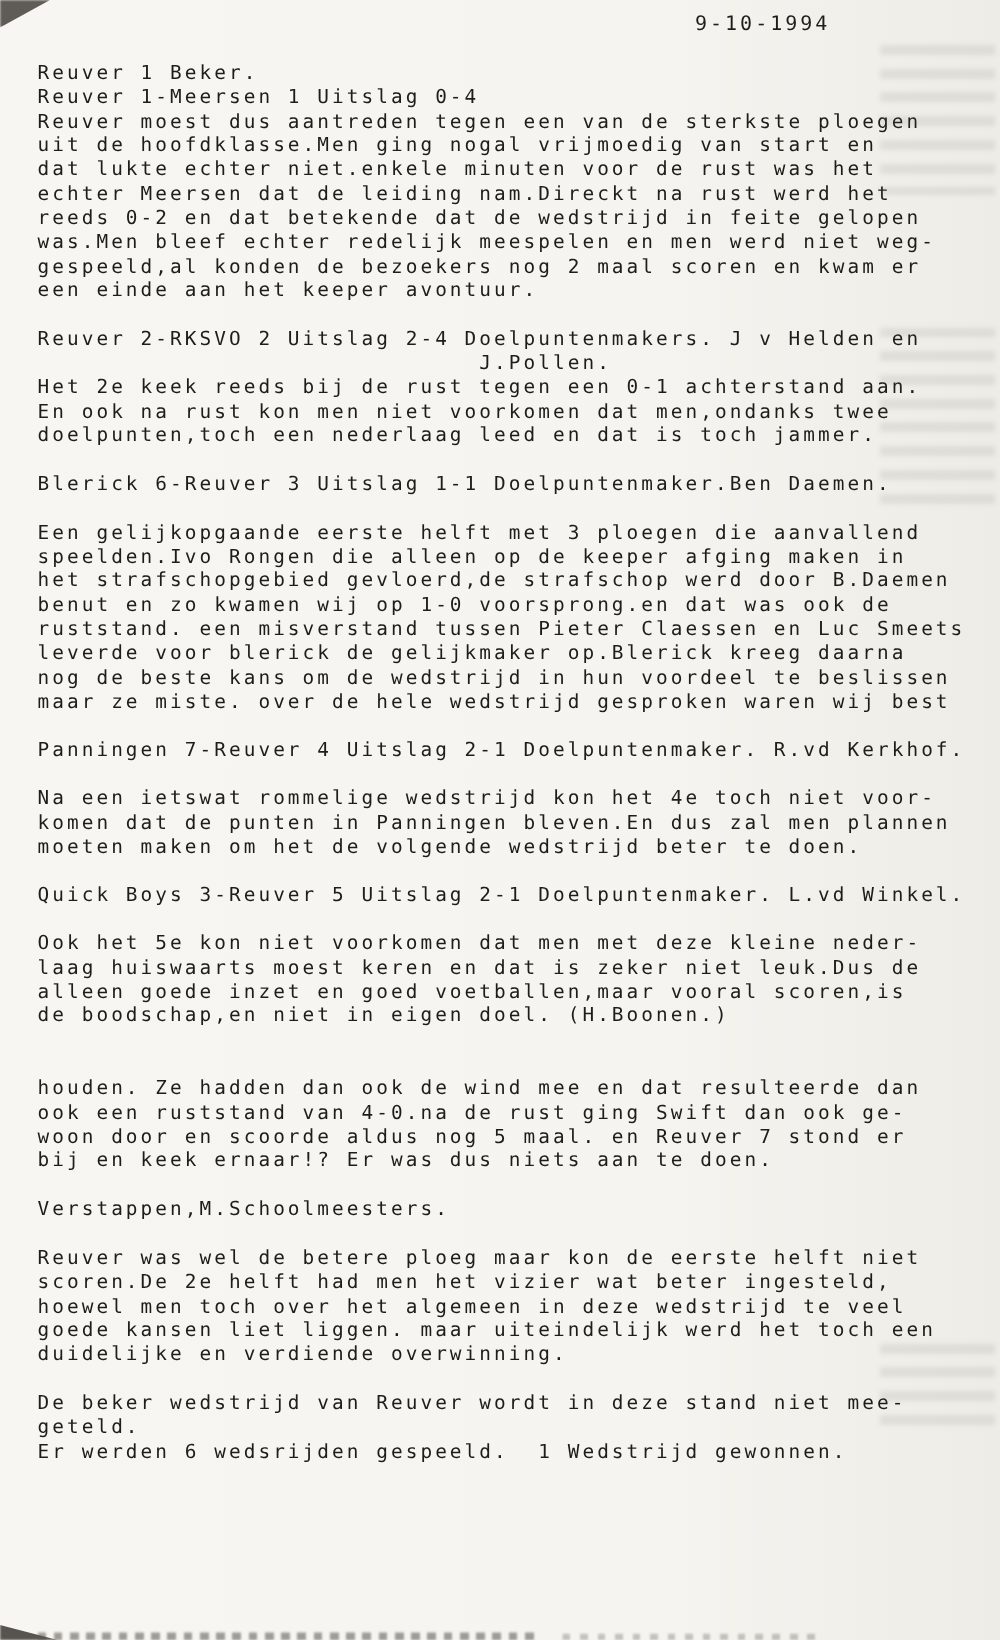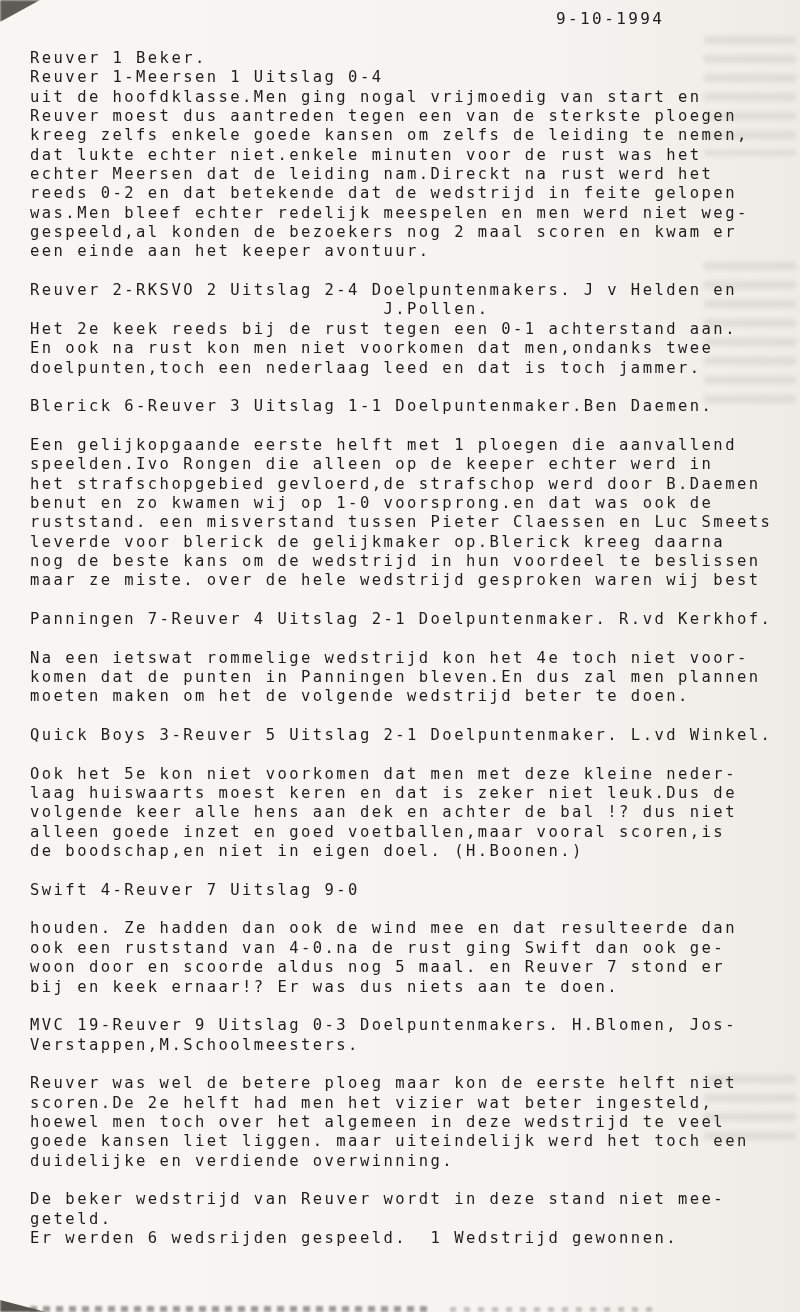--- a/index.html
+++ b/index.html
@@ -100,69 +100,65 @@
 </head>
 <body>
 
 <div class="page">
 
   <div class="date">9-10-1994</div>
 
   <div class="lines">
       <div class="line">Reuver 1 Beker.</div>
       <div class="line">Reuver 1-Meersen 1 Uitslag 0-4</div>
+      <div class="line">Reuver moest dus aantreden tegen een van de sterkste ploegen</div>
       <div class="line">uit de hoofdklasse.Men ging nogal vrijmoedig van start en</div>
-      <div class="line">Reuver moest dus aantreden tegen een van de sterkste ploegen</div>
-      <div class="line">kreeg zelfs enkele goede kansen om zelfs de leiding te nemen,</div>
       <div class="line">dat lukte echter niet.enkele minuten voor de rust was het</div>
       <div class="line">echter Meersen dat de leiding nam.Direckt na rust werd het</div>
       <div class="line">reeds 0-2 en dat betekende dat de wedstrijd in feite gelopen</div>
       <div class="line">was.Men bleef echter redelijk meespelen en men werd niet weg-</div>
       <div class="line">gespeeld,al konden de bezoekers nog 2 maal scoren en kwam er</div>
       <div class="line">een einde aan het keeper avontuur.</div>
       <div class="line">&nbsp;</div>
       <div class="line">Reuver 2-RKSVO 2 Uitslag 2-4 Doelpuntenmakers. J v Helden en</div>
       <div class="line">                              J.Pollen.</div>
       <div class="line">Het 2e keek reeds bij de rust tegen een 0-1 achterstand aan.</div>
       <div class="line">En ook na rust kon men niet voorkomen dat men,ondanks twee</div>
       <div class="line">doelpunten,toch een nederlaag leed en dat is toch jammer.</div>
       <div class="line">&nbsp;</div>
       <div class="line">Blerick 6-Reuver 3 Uitslag 1-1 Doelpuntenmaker.Ben Daemen.</div>
       <div class="line">&nbsp;</div>
-      <div class="line">Een gelijkopgaande eerste helft met 1 ploegen die aanvallend</div>
-      <div class="line">speelden.Ivo Rongen die alleen op de keeper echter werd in</div>
+      <div class="line">Een gelijkopgaande eerste helft met 3 ploegen die aanvallend</div>
+      <div class="line">speelden.Ivo Rongen die alleen op de keeper afging maken in</div>
       <div class="line">het strafschopgebied gevloerd,de strafschop werd door B.Daemen</div>
       <div class="line">benut en zo kwamen wij op 1-0 voorsprong.en dat was ook de</div>
       <div class="line">ruststand. een misverstand tussen Pieter Claessen en Luc Smeets</div>
       <div class="line">leverde voor blerick de gelijkmaker op.Blerick kreeg daarna</div>
       <div class="line">nog de beste kans om de wedstrijd in hun voordeel te beslissen</div>
       <div class="line">maar ze miste. over de hele wedstrijd gesproken waren wij best</div>
       <div class="line">&nbsp;</div>
       <div class="line">Panningen 7-Reuver 4 Uitslag 2-1 Doelpuntenmaker. R.vd Kerkhof.</div>
       <div class="line">&nbsp;</div>
       <div class="line">Na een ietswat rommelige wedstrijd kon het 4e toch niet voor-</div>
       <div class="line">komen dat de punten in Panningen bleven.En dus zal men plannen</div>
       <div class="line">moeten maken om het de volgende wedstrijd beter te doen.</div>
       <div class="line">&nbsp;</div>
       <div class="line">Quick Boys 3-Reuver 5 Uitslag 2-1 Doelpuntenmaker. L.vd Winkel.</div>
       <div class="line">&nbsp;</div>
       <div class="line">Ook het 5e kon niet voorkomen dat men met deze kleine neder-</div>
       <div class="line">laag huiswaarts moest keren en dat is zeker niet leuk.Dus de</div>
-      <div class="line">volgende keer alle hens aan dek en achter de bal !? dus niet</div>
       <div class="line">alleen goede inzet en goed voetballen,maar vooral scoren,is</div>
       <div class="line">de boodschap,en niet in eigen doel. (H.Boonen.)</div>
       <div class="line">&nbsp;</div>
-      <div class="line">Swift 4-Reuver 7 Uitslag 9-0</div>
       <div class="line">&nbsp;</div>
       <div class="line">houden. Ze hadden dan ook de wind mee en dat resulteerde dan</div>
       <div class="line">ook een ruststand van 4-0.na de rust ging Swift dan ook ge-</div>
       <div class="line">woon door en scoorde aldus nog 5 maal. en Reuver 7 stond er</div>
       <div class="line">bij en keek ernaar!? Er was dus niets aan te doen.</div>
       <div class="line">&nbsp;</div>
-      <div class="line">MVC 19-Reuver 9 Uitslag 0-3 Doelpuntenmakers. H.Blomen, Jos-</div>
       <div class="line">Verstappen,M.Schoolmeesters.</div>
       <div class="line">&nbsp;</div>
       <div class="line">Reuver was wel de betere ploeg maar kon de eerste helft niet</div>
       <div class="line">scoren.De 2e helft had men het vizier wat beter ingesteld,</div>
       <div class="line">hoewel men toch over het algemeen in deze wedstrijd te veel</div>
       <div class="line">goede kansen liet liggen. maar uiteindelijk werd het toch een</div>
       <div class="line">duidelijke en verdiende overwinning.</div>
       <div class="line">&nbsp;</div>
       <div class="line">De beker wedstrijd van Reuver wordt in deze stand niet mee-</div>
       <div class="line">geteld.</div>

